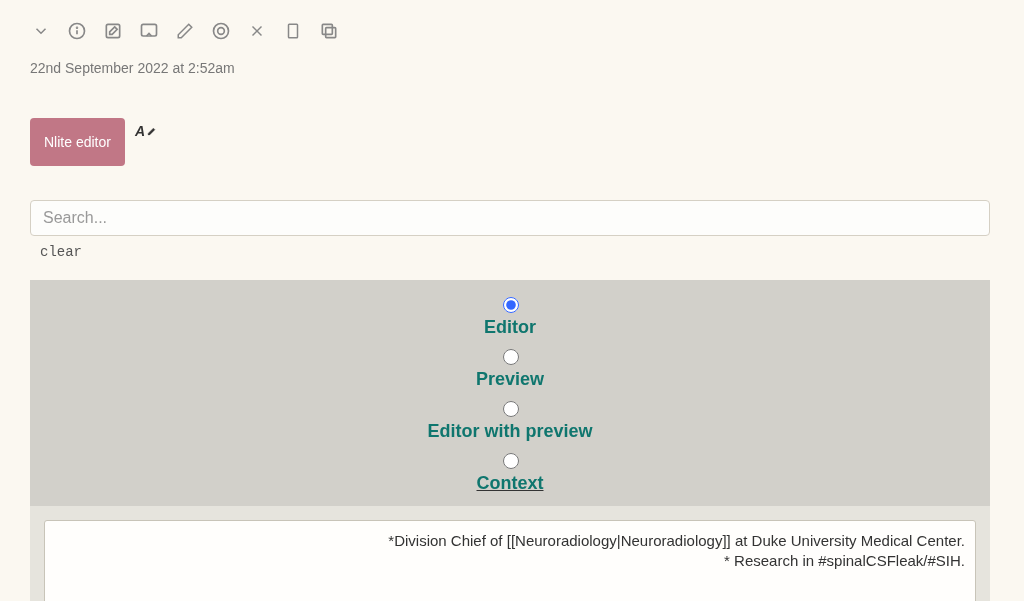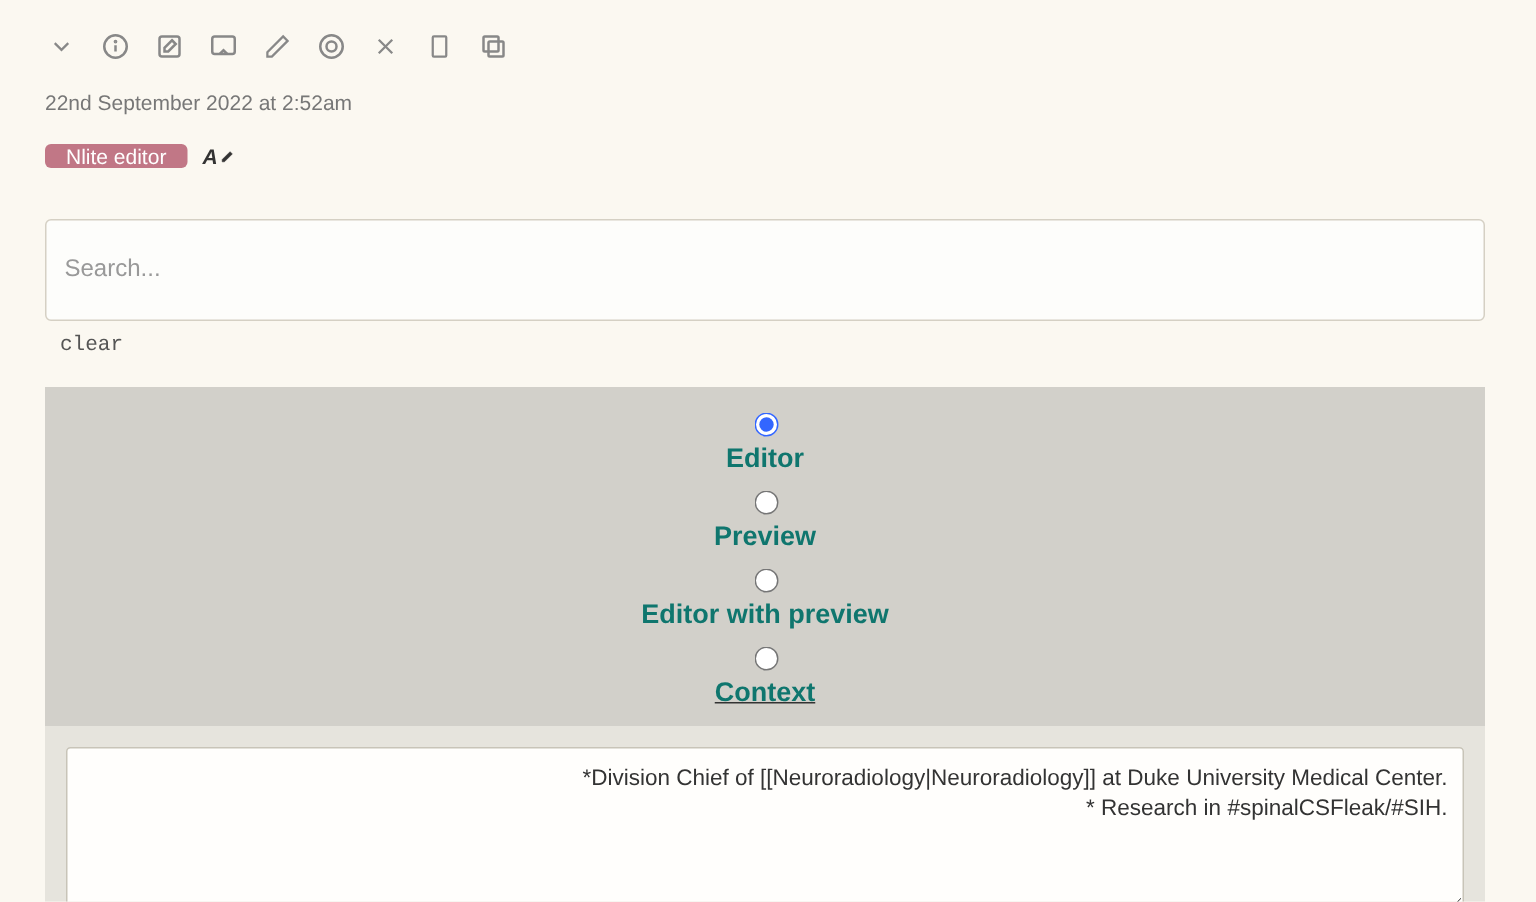--- a/index.html
+++ b/index.html
@@ -49,40 +49,41 @@
   .tag-row {
     display: flex;
     align-items: center;
     gap: 10px;
     margin-top: 20px;
   }
   .tag-pill {
     background: #c17786;
     color: #fff;
     font-size: 14px;
-    padding: 0 14px;
+    padding: 16px 14px;
     border-radius: 4px;
     cursor: pointer;
+    margin-top: 22px;
   }
   .tag-action {
     font-size: 14px;
     font-weight: bold;
     font-style: italic;
     cursor: pointer;
     display: inline-flex;
     align-items: center;
     gap: 2px;
   }
   .search-box {
     margin-top: 34px;
     width: 960px;
   }
   .search-input {
     width: 100%;
-    padding: 24px 12px;
+    padding: 8px 12px;
     font-size: 16px;
     border: 1px solid #d5d0c4;
     border-radius: 4px;
     background: #fdfdfb;
     color: #333;
   }
   .search-input::placeholder { color: #999; }
   .clear-link {
     margin-top: 8px;
     margin-left: 10px;

